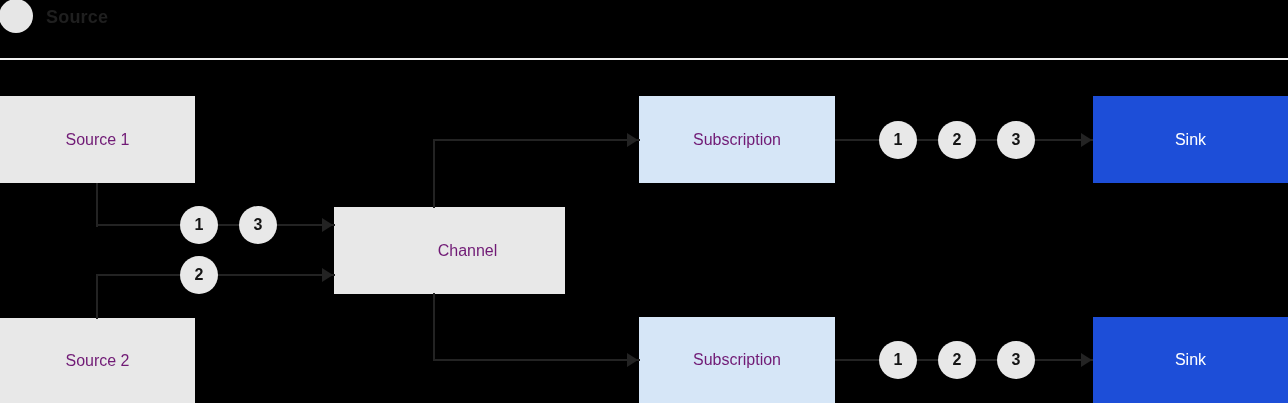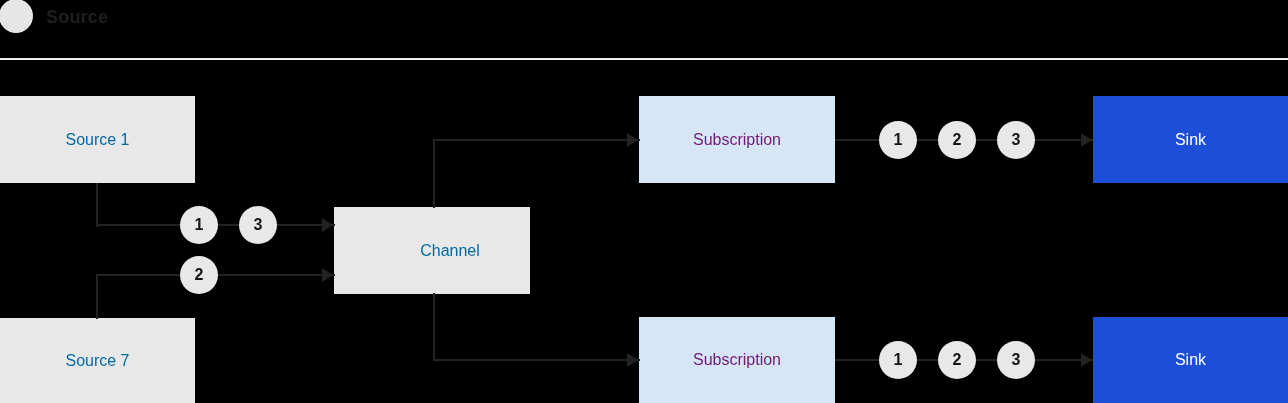--- a/index.html
+++ b/index.html
@@ -55,21 +55,21 @@
     display: flex;
     align-items: center;
     justify-content: center;
     font-size: 16px;
     line-height: 20px;
     text-align: center;
     box-sizing: border-box;
   }
   .node-gray {
     background: #e8e8e8;
-    color: #0369a1;
+    color: #701a75;
   }
   .node-light-blue {
     background: #d6e6f7;
     color: #701a75;
     text-align: center;
   }
   .node-blue {
     background: #1d4ed8;
     color: #ffffff;
   }
@@ -117,24 +117,24 @@
 
   <div class="header-dot"></div>
   <div class="header-title">Source</div>
   <div class="header-divider"></div>
 
   <div class="node node-gray" style="left:0px; top:96px; width:195px; height:87px;">
     <span>Source 1</span>
   </div>
 
   <div class="node node-gray" style="left:0px; top:318px; width:195px; height:85px;">
-    <span>Source 7</span>
-  </div>
-
-  <div class="node node-gray" style="left:334px; top:207px; width:196px; height:87px;padding-left:36px;">
+    <span>Source 2</span>
+  </div>
+
+  <div class="node node-gray" style="left:334px; top:207px; width:231px; height:87px;padding-left:36px;">
     <span>Channel</span>
   </div>
 
   <div class="node node-light-blue" style="left:639px; top:96px; width:196px; height:87px;">
     <span>Subscription</span>
   </div>
 
   <div class="node node-light-blue" style="left:639px; top:317px; width:196px; height:86px;">
     <span>Subscription</span>
   </div>

